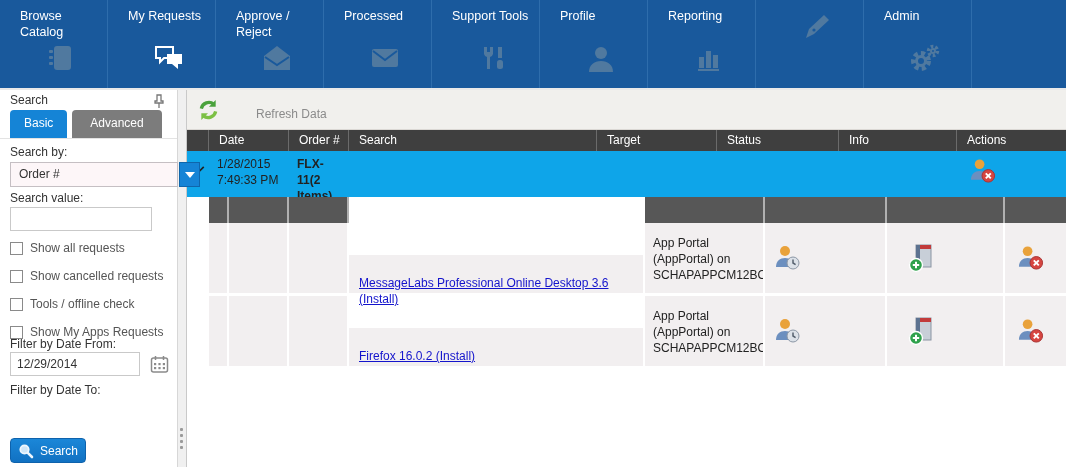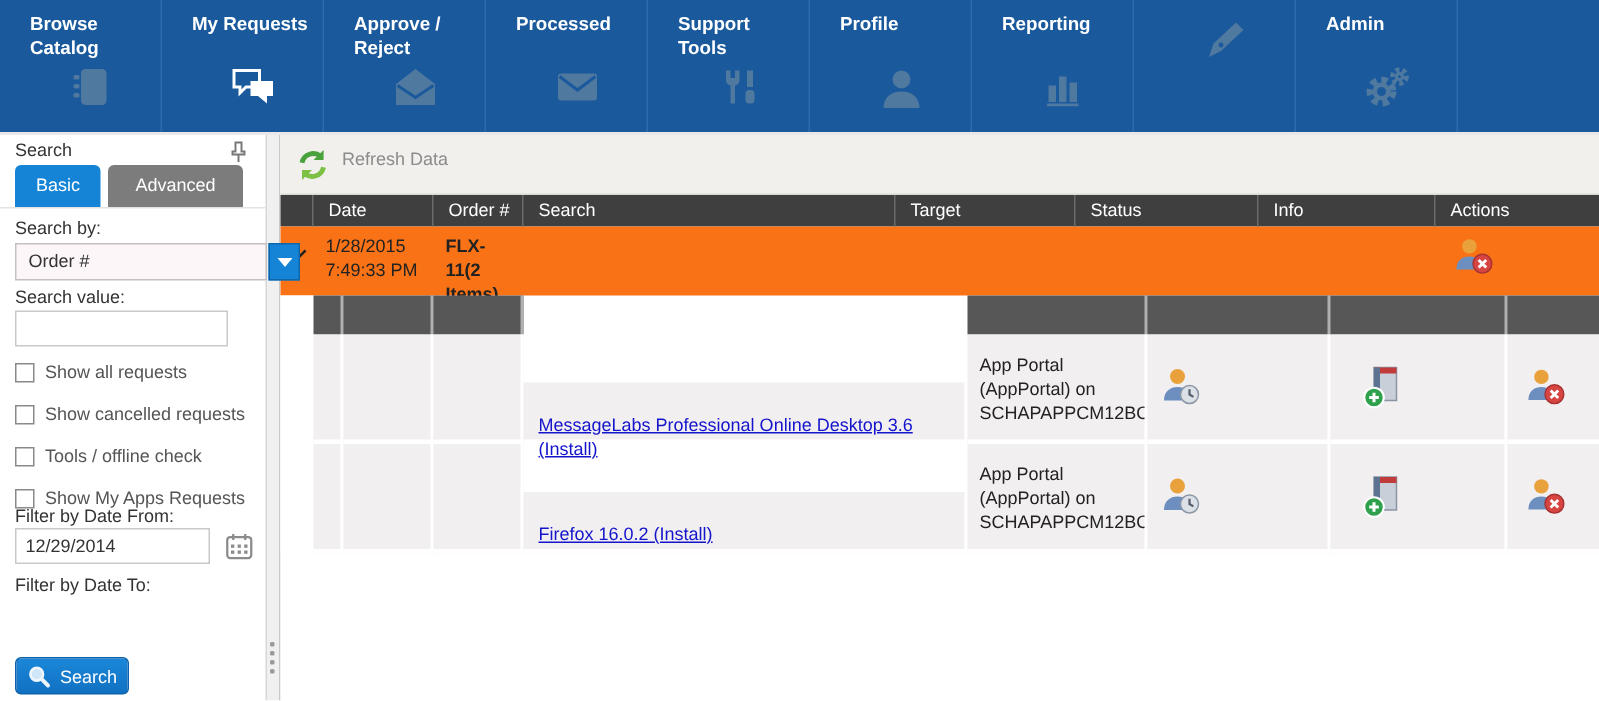--- a/index.html
+++ b/index.html
@@ -2,21 +2,21 @@
 <html><head>
 <meta charset="utf-8">
 <style>
   * { margin:0; padding:0; box-sizing:border-box; }
   html,body { background:#fff; }
   body { font-family:"Liberation Sans","DejaVu Sans",sans-serif; width:1066px; height:467px; overflow:hidden; position:relative; }
 
   
   .nav { height:88px; background:#19599C; display:flex; }
   .nav-item { width:108px; color:#fff; display:flex; flex-direction:column; cursor:pointer;
-              border-right:1px solid #2e6dac; padding:8px 6px 8px 20px;font-weight:bold; }
+              border-right:1px solid #2e6dac; padding:8px 6px 8px 20px; }
   .nav-label { font-size:12.5px; line-height:16px; min-height:32px; }
   .nav-icon { margin:2px auto 2px auto; height:32px; display:flex; align-items:center; color:#50799f; }
   .nav-item.active .nav-icon { color:#ffffff; }
   .nav-fill { flex:1; }
   .nav-bottom { height:2px; background:#e9e9e9; }
 
   
   .app { display:flex; height:377px; }
 
   
@@ -46,27 +46,27 @@
   .search-btn svg { margin:0 6px 0 7px; }
 
   
   .splitter { width:11px; background:#f0f0f0; border-right:1px solid #c9c9c9; display:flex; flex-direction:column; align-items:center; cursor:col-resize; }
   .grip { margin-top:338px; display:flex; flex-direction:column; gap:3px; }
   .grip span { width:3px; height:3px; background:#9a9a9a; border-radius:1px; display:block; }
 
   
   .main { flex:1; background:#fff; }
   .toolbar { height:40px; background:#f1f0ed; border-bottom:1px solid #dbd8d4; display:flex; align-items:center; padding-left:10px; }
-  .refresh-btn { display:flex; align-items:flex-start; cursor:pointer; }
+  .refresh-btn { display:flex; align-items:flex-end; cursor:pointer;gap:28px; }
   .refresh-btn .lbl { font-size:12px; color:#8b8b8b; margin-left:8px; }
 
   .grid-header { height:21px; background:#3f3f3f; display:flex; }
   .gh-cell { color:#fff; font-size:12px; padding:3px 0 0 10px; border-right:1px solid #6b6b6b; cursor:pointer; }
 
-  .group-row { height:46px; display:flex; background:#f97316; }
+  .group-row { height:46px; display:flex; background:#0ea5e9; }
   .g-cell { font-size:12px; color:#222; padding:5px 4px 0 8px; line-height:16px; }
   .expand { display:flex; justify-content:center; padding-top:14px; cursor:pointer; }
 
   .sub-header { height:26px; display:flex; }
   .sub-indent { width:22px; background:#fff; }
   .sh-cell { background:#575757; border-right:2px solid #b0b0b0; }
   .sh-cell:last-child { border-right:none; }
 
   .data-row { height:73px; display:flex; }
   .d-cell { background:#f2eff0; border-right:2px solid #fff; border-bottom:3px solid #fff; font-size:12px; color:#222; }

